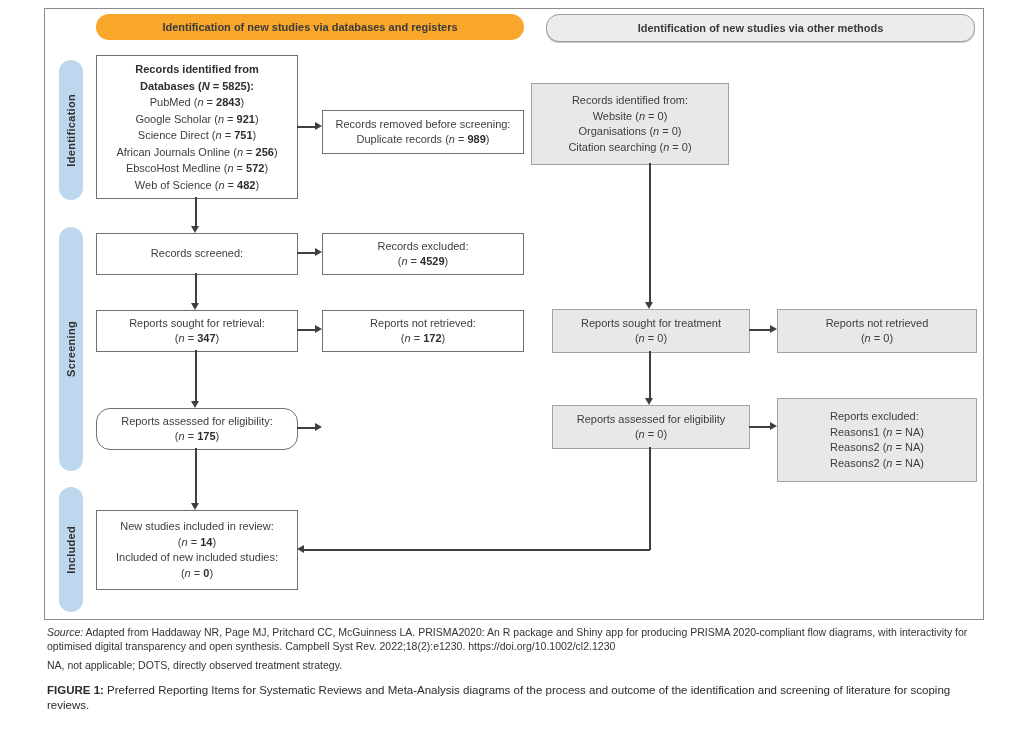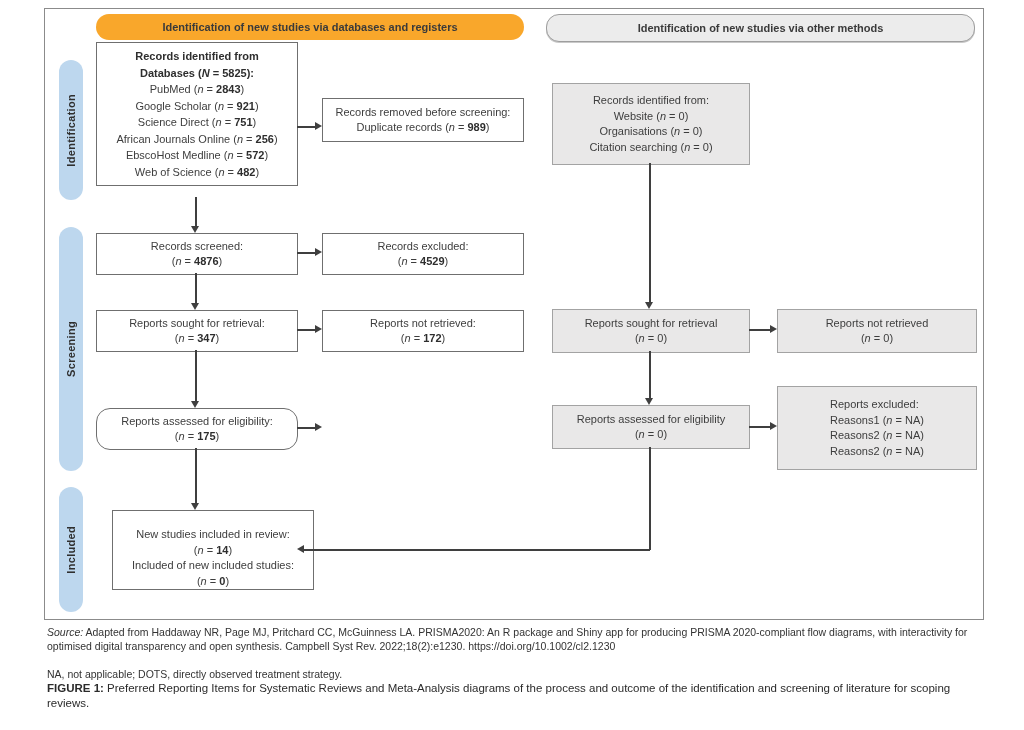--- a/index.html
+++ b/index.html
@@ -21,37 +21,37 @@
 
   .box{position:absolute;display:flex;align-items:center;justify-content:center;
     text-align:center;font-size:11px;color:#3d3d3d;}
   .box.white{background:#ffffff;border:1.5px solid #6f6f6f;}
   .box.gray{background:#E9E8E8;border:1px solid #a3a3a3;}
   .box .lines{width:100%;}
   .box .line{line-height:15.5px;white-space:nowrap;}
   .box .line b{font-weight:700;color:#2e2e2e;}
   .box .line i{font-style:italic;}
   .box.plain .line b{font-weight:400;color:inherit;}
-  .box.reasons{}
+  .box.reasons{margin-top:12px;}
   .box.reasons .lines{display:inline-block;width:auto;text-align:left;}
   [data-name="box-records-identified-databases"] .line:nth-child(-n+2){font-weight:700;color:#2e2e2e;}
   [data-name="box-records-identified-databases"] .line{line-height:16.5px;}
 
   .hline{position:absolute;height:1.5px;background:#3f3f3f;}
   .vline{position:absolute;width:1.5px;background:#3f3f3f;}
   .ah{position:absolute;width:0;height:0;}
   .ah.right{border-top:4.5px solid transparent;border-bottom:4.5px solid transparent;border-left:7px solid #3f3f3f;}
   .ah.down{border-left:4.5px solid transparent;border-right:4.5px solid transparent;border-top:7px solid #3f3f3f;}
   .ah.left{border-top:4.5px solid transparent;border-bottom:4.5px solid transparent;border-right:7px solid #3f3f3f;}
 
   .footer{position:absolute;left:47px;top:625px;width:938px;color:#333;}
   .footer p{margin:0;}
-  .footer .src{font-size:10.5px;line-height:14px;margin-bottom:14px;}
+  .footer .src{font-size:10.5px;line-height:14px;margin-bottom:5px;}
   .footer .src .ital{font-style:italic;}
-  .footer .abbr{font-size:10.5px;line-height:14px;}
+  .footer .abbr{font-size:10.5px;line-height:14px;margin-bottom:11px;}
   .footer .cap{font-size:11.5px;line-height:15px;color:#2b2b2b;}
   .footer .cap .bold{font-weight:700;}
 </style>
 </head>
 <body>
 
 <div class="page" data-name="prisma-flow-figure">
 
   <div class="outer-frame" data-name="diagram-border"></div>
 
@@ -65,42 +65,41 @@
   <div class="stage-band" style="top:60px;height:140px;" data-name="stage-band-identification">
     <span data-name="stage-label-identification">Identification</span>
   </div>
   <div class="stage-band" style="top:227px;height:244px;" data-name="stage-band-screening">
     <span data-name="stage-label-screening">Screening</span>
   </div>
   <div class="stage-band" style="top:487px;height:125px;" data-name="stage-band-included">
     <span data-name="stage-label-included">Included</span>
   </div>
 
-  <div class="box white" style="left:96px;top:42px;width:200px;height:142px;" data-name="box-records-identified-databases">
+  <div class="box white" style="left:96px;top:55px;width:200px;height:142px;" data-name="box-records-identified-databases">
     <div class="lines">
         <div class="line">Records identified from</div>
         <div class="line">Databases (<i>N</i> = <b>5825</b>):</div>
         <div class="line">PubMed (<i>n</i> = <b>2843</b>)</div>
         <div class="line">Google Scholar (<i>n</i> = <b>921</b>)</div>
         <div class="line">Science Direct (<i>n</i> = <b>751</b>)</div>
         <div class="line">African Journals Online (<i>n</i> = <b>256</b>)</div>
         <div class="line">EbscoHost Medline (<i>n</i> = <b>572</b>)</div>
         <div class="line">Web of Science (<i>n</i> = <b>482</b>)</div>
       </div>
   </div>
-  <div class="box white" style="left:322px;top:98px;width:200px;height:42px;" data-name="box-records-removed">
+  <div class="box white" style="left:322px;top:110px;width:200px;height:42px;" data-name="box-records-removed">
     <div class="lines">
         <div class="line">Records removed before screening:</div>
         <div class="line">Duplicate records (<i>n</i> = <b>989</b>)</div>
       </div>
   </div>
   <div class="box white" style="left:96px;top:233px;width:200px;height:40px;" data-name="box-records-screened">
     <div class="lines">
         <div class="line">Records screened:</div>
-        <div class="line">(<i>n</i> = <b>4876</b>)</div>
       </div>
   </div>
   <div class="box white" style="left:322px;top:233px;width:200px;height:40px;" data-name="box-records-excluded">
     <div class="lines">
         <div class="line">Records excluded:</div>
         <div class="line">(<i>n</i> = <b>4529</b>)</div>
       </div>
   </div>
   <div class="box white" style="left:96px;top:310px;width:200px;height:40px;" data-name="box-reports-sought">
     <div class="lines">
@@ -113,40 +112,40 @@
         <div class="line">Reports not retrieved:</div>
         <div class="line">(<i>n</i> = <b>172</b>)</div>
       </div>
   </div>
   <div class="box white" style="left:96px;top:408px;width:200px;height:40px;border-radius:14px;" data-name="box-reports-assessed">
     <div class="lines">
         <div class="line">Reports assessed for eligibility:</div>
         <div class="line">(<i>n</i> = <b>175</b>)</div>
       </div>
   </div>
-  <div class="box white" style="left:112px;top:510px;width:200px;height:78px;align-items:flex-end;" data-name="box-new-studies-included">
+  <div class="box white" style="left:96px;top:510px;width:200px;height:78px;" data-name="box-new-studies-included">
     <div class="lines">
         <div class="line">New studies included in review:</div>
         <div class="line">(<i>n</i> = <b>14</b>)</div>
         <div class="line">Included of new included studies:</div>
         <div class="line">(<i>n</i> = <b>0</b>)</div>
       </div>
   </div>
 
-  <div class="box gray plain" style="left:552px;top:83px;width:196px;height:80px;" data-name="box-other-records-identified">
+  <div class="box gray plain" style="left:531px;top:83px;width:196px;height:80px;" data-name="box-other-records-identified">
     <div class="lines">
         <div class="line">Records identified from:</div>
         <div class="line">Website (<i>n</i> = <b>0</b>)</div>
         <div class="line">Organisations (<i>n</i> = <b>0</b>)</div>
         <div class="line">Citation searching (<i>n</i> = <b>0</b>)</div>
       </div>
   </div>
   <div class="box gray plain" style="left:552px;top:309px;width:196px;height:42px;" data-name="box-other-reports-sought">
     <div class="lines">
-        <div class="line">Reports sought for retrieval</div>
+        <div class="line">Reports sought for treatment</div>
         <div class="line">(<i>n</i> = <b>0</b>)</div>
       </div>
   </div>
   <div class="box gray plain" style="left:777px;top:309px;width:198px;height:42px;" data-name="box-other-reports-not-retrieved">
     <div class="lines">
         <div class="line">Reports not retrieved</div>
         <div class="line">(<i>n</i> = <b>0</b>)</div>
       </div>
   </div>
   <div class="box gray plain" style="left:552px;top:405px;width:196px;height:42px;" data-name="box-other-reports-assessed">

